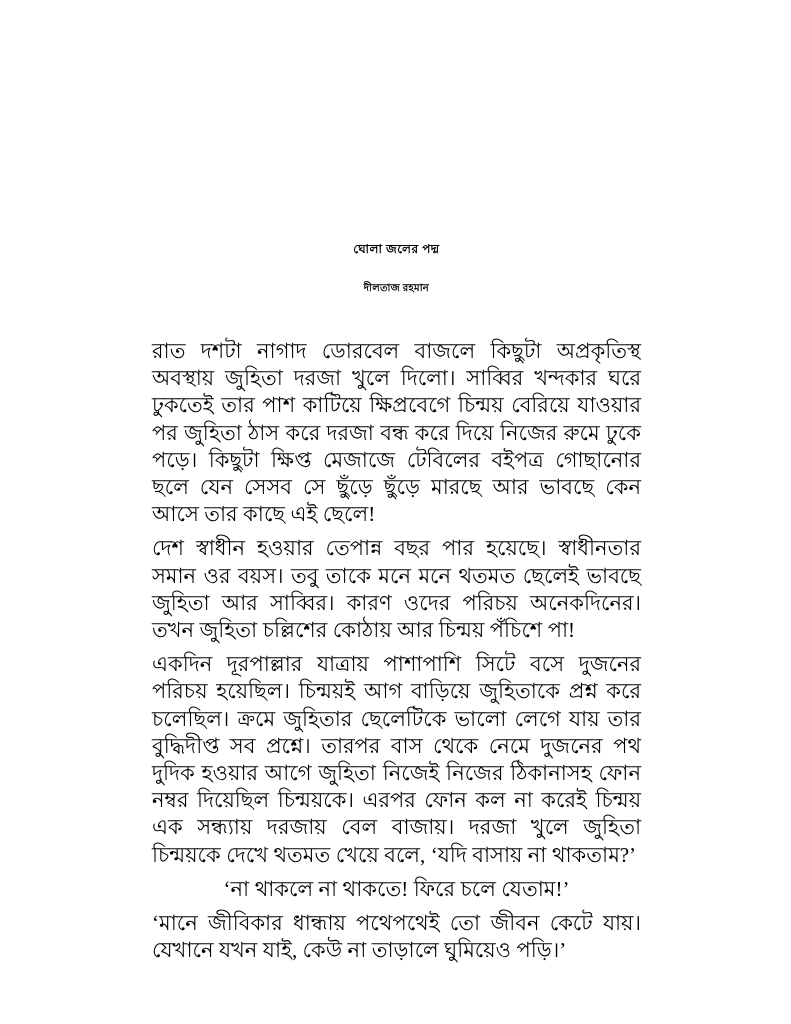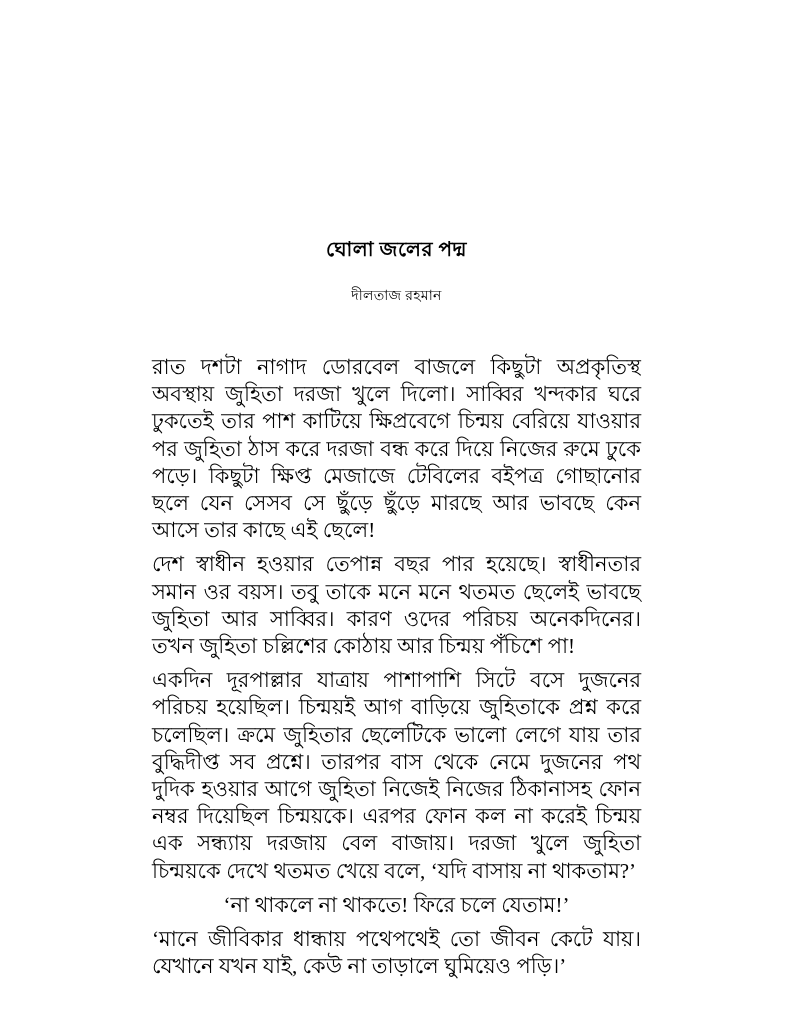--- a/index.html
+++ b/index.html
@@ -25,32 +25,32 @@
   .content {
     position: absolute;
     left: 152px;
     top: 0;
     width: 489px;
   }
   .doc-title {
     margin: 0;
     padding: 0;
     text-align: center;
-    font-size: 20px;
+    font-size: 12px;
     font-weight: 700;
     line-height: 26px;
     letter-spacing: 0.5px;
     padding-top: 236px;
   }
   .doc-author {
-    margin: 8px;
+    margin: 0;
     padding: 0;
     text-align: center;
-    font-size: 14px;
-    font-weight: 400;
+    font-size: 10px;
+    font-weight: 700;
     line-height: 20px;
     padding-top: 16px;
     letter-spacing: 0.3px;
   }
   .body-block {
     padding-top: 40px;
   }
   p.para {
     margin: 0 0 7px 0;
     padding: 0;

